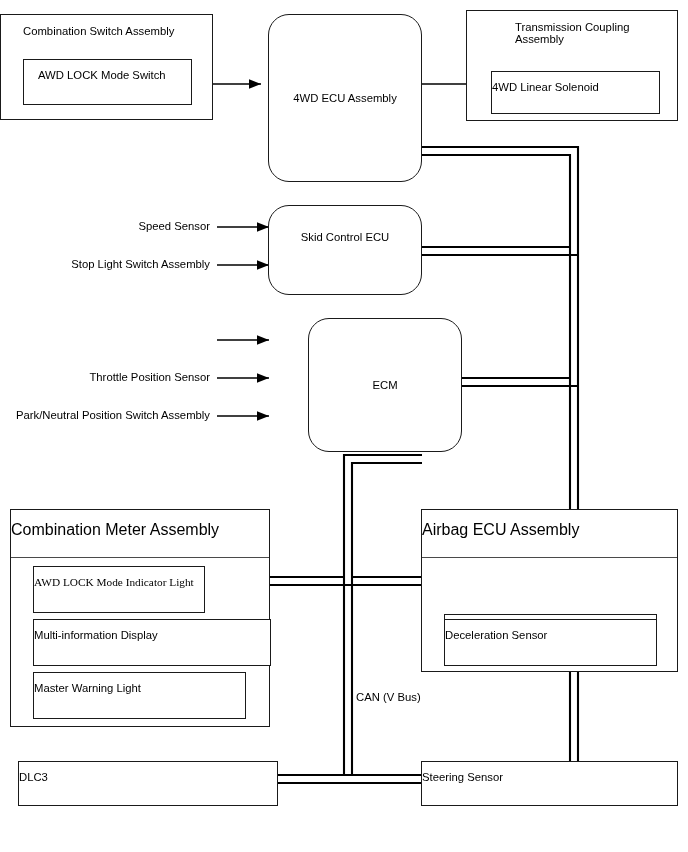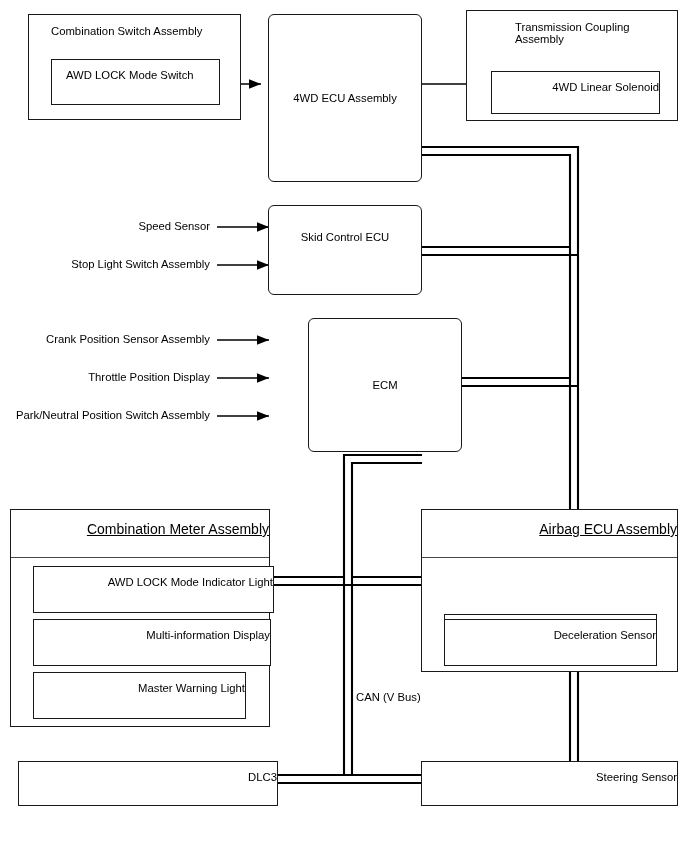--- a/index.html
+++ b/index.html
@@ -1,23 +1,23 @@
 <!DOCTYPE html>
 <html><head>
 <meta charset="utf-8">
 <style>
   html,body{margin:0;padding:0;background:#fff;}
   body{width:688px;height:852px;font-family:"Liberation Sans",sans-serif;color:#000;}
   #diagram{position:relative;width:688px;height:852px;overflow:hidden;}
   #diagram svg{position:absolute;left:0;top:0;}
   .box{position:absolute;border:1.4px solid #1a1a1a;background:#fff;box-sizing:border-box;}
-  .box.round{border-radius:6px;}
+  .box.round{border-radius:21px;}
   .ttl-left{position:absolute;font-size:11.3px;left:22px;top:10px;}
-  .ttl-center{position:absolute;font-size:14px;left:0;right:0;top:11px;text-align:right;text-decoration:underline;}
-  .inner-ttl{position:absolute;left:0;right:0;top:9px;text-align:right;font-size:11.3px;}
+  .ttl-center{position:absolute;font-size:16px;left:0;right:0;top:11px;text-align:left;}
+  .inner-ttl{position:absolute;left:0;right:0;top:9px;text-align:left;font-size:11.3px;}
   .inner-ttl.lefted{text-align:left;left:14px;right:auto;}
   .ctr-mid{position:absolute;left:0;right:0;top:50%;transform:translateY(-50%);text-align:center;font-size:11.3px;}
   .hdrline{position:absolute;left:0;right:0;height:0;border-top:1.4px solid #4a4a4a;}
   .sensor-lbl{position:absolute;font-size:11.3px;line-height:14.5px;text-align:right;}
   .busname{position:absolute;font-size:11.3px;}
 </style>
 </head>
 <body>
 
 <div id="diagram">
@@ -88,21 +88,21 @@
       </g>
 
       <g stroke-width="2.1">
         <path d="M270,775 L578,775"></path>
         <path d="M270,783 L422,783"></path>
         <path d="M352,783 L578,783"></path>
       </g>
     </g>
   </svg>
 
-  <div class="box" style="left:28px;top:14px;width:213px;height:106px;">
+  <div class="box" style="left:0;top:14px;width:213px;height:106px;">
     <div class="ttl-left">Combination Switch Assembly</div>
     <div class="box" style="left:22px;top:44px;width:169px;height:46px;">
       <div class="inner-ttl lefted">AWD LOCK Mode Switch</div>
     </div>
   </div>
 
   <div class="box round" style="left:268px;top:14px;width:154px;height:168px;">
     <div class="ctr-mid">4WD ECU Assembly</div>
   </div>
 
@@ -117,21 +117,21 @@
     <div class="ctr-mid" style="top:35%;">Skid Control ECU</div>
   </div>
 
   <div class="box round" style="left:268px;top:318px;width:154px;height:134px;margin-left:40px;">
     <div class="ctr-mid">ECM</div>
   </div>
 
   <div class="box" style="left:10px;top:509px;width:260px;height:218px;">
     <div class="ttl-center">Combination Meter Assembly</div>
     <div class="hdrline" style="top:47px;"></div>
-    <div class="box" style="left:22px;top:56px;width:241px;height:47px;">
+    <div class="box" style="left:22px;top:56px;width:172px;height:47px;font-family:Liberation Serif, serif;">
       <div class="inner-ttl">AWD LOCK Mode Indicator Light</div>
     </div>
     <div class="box" style="left:22px;top:109px;width:238px;height:47px;text-decoration:underline;">
       <div class="inner-ttl">Multi-information Display</div>
     </div>
     <div class="box" style="left:22px;top:162px;width:213px;height:47px;">
       <div class="inner-ttl">Master Warning Light</div>
     </div>
   </div>
 
@@ -150,20 +150,19 @@
     <div class="inner-ttl">DLC3</div>
   </div>
 
   <div class="box" style="left:421px;top:761px;width:257px;height:45px;">
     <div class="inner-ttl">Steering Sensor</div>
   </div>
 
   <div class="sensor-lbl" style="left:20px;top:219px;width:190px;">Speed Sensor</div>
   <div class="sensor-lbl" style="left:20px;top:257px;width:190px;">Stop Light Switch Assembly</div>
 
-  <div class="sensor-lbl" style="left:10px;top:332px;width:200px;">Crank Position Sensor Assembly</div>
-  <div class="sensor-lbl" style="left:10px;top:370px;width:200px;">Throttle Position Display</div>
+  <div class="sensor-lbl" style="left:10px;top:370px;width:200px;">Throttle Position Sensor</div>
   <div class="sensor-lbl" style="left:10px;top:408px;width:200px;">Park/Neutral Position Switch
 Assembly</div>
 
   <div class="busname" style="left:356px;top:691px;">CAN (V Bus)</div>
 
 </div>
 
 </body></html>

